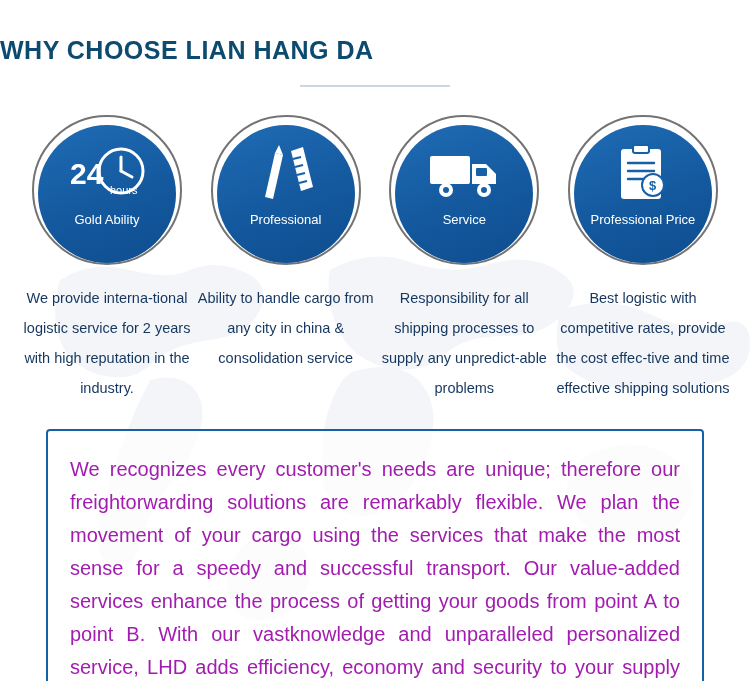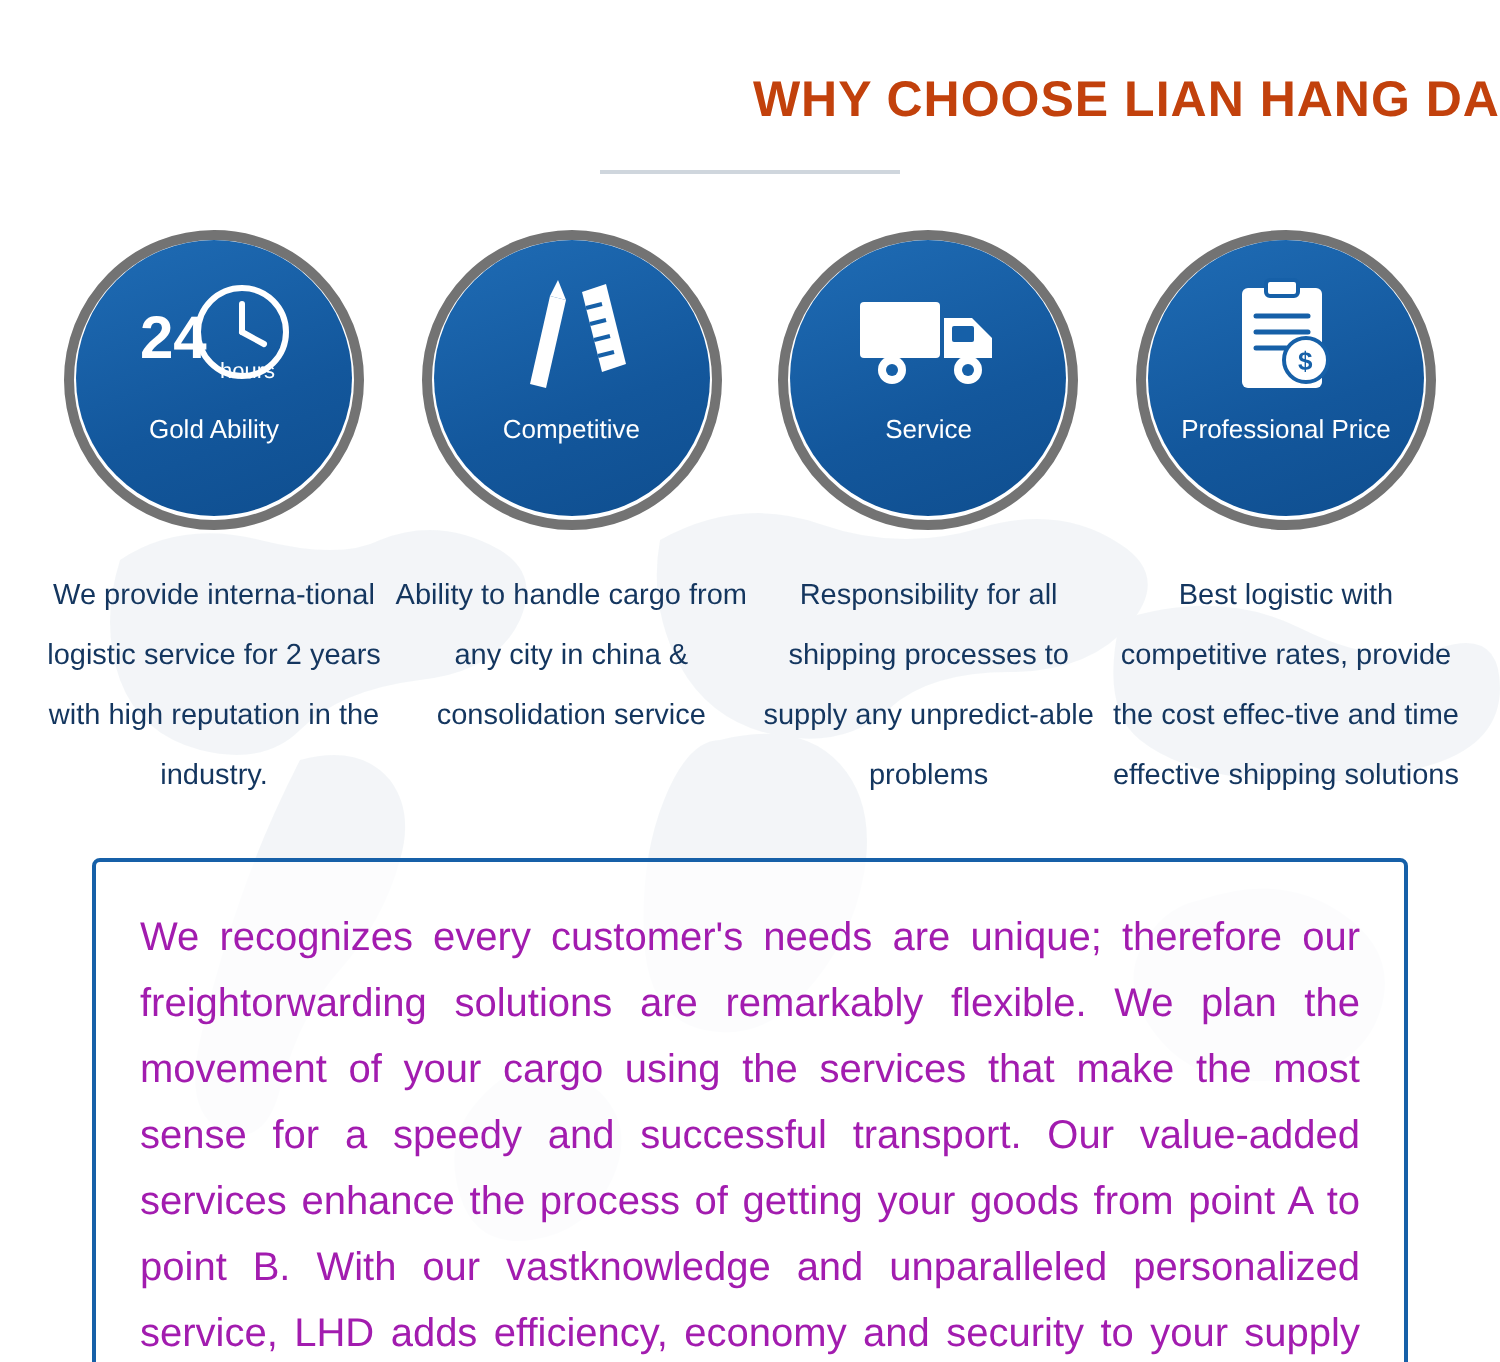--- a/index.html
+++ b/index.html
@@ -28,25 +28,25 @@
   }
 
   .page {
     position: relative;
     z-index: 1;
     width: 750px;
     padding: 0;
   }
 
   .title {
-    text-align: right;
+    text-align: left;
     font-size: 25px;
     font-weight: bold;
     letter-spacing: 0.5px;
-    color: #c2410c;
+    color: #0c4a6e;
     margin: 36px 0 0 0;
     font-family: "Liberation Sans", sans-serif;
   }
 
   .title-rule {
     width: 150px;
     height: 2px;
     background: #cfd6dd;
     margin: 20px auto 0 auto;
   }
@@ -61,23 +61,23 @@
     width: 178px;
     display: flex;
     flex-direction: column;
     align-items: center;
   }
 
   .circle-wrap {
     width: 150px;
     height: 150px;
     border-radius: 50%;
-    border: 5px solid #737373;
-    display: flex;
-    align-items: flex-start;
+    border: 2px solid #737373;
+    display: flex;
+    align-items: flex-end;
     justify-content: center;
     position: relative;
   }
 
   .circle {
     width: 138px;
     height: 138px;
     border-radius: 50%;
     background: #1660a8;
     background: linear-gradient(160deg, #1f6cb5 0%, #13579c 60%, #0f4e8f 100%);
@@ -184,21 +184,21 @@
                 <path d="M40 8 L52 4 L62 44 L50 48 Z"></path>
               </g>
               <g stroke="#1660a8" stroke-width="2">
                 <line x1="42" y1="16" x2="50" y2="14"></line>
                 <line x1="44" y1="24" x2="52" y2="22"></line>
                 <line x1="46" y1="32" x2="54" y2="30"></line>
                 <line x1="48" y1="40" x2="56" y2="38"></line>
               </g>
             </svg>
           </div>
-          <div class="cap">Competitive</div>
+          <div class="cap">Professional</div>
         </div>
       </div>
       <div class="feature-text">Ability to handle cargo from any city in china &amp; consolidation service</div>
     </div>
 
     <div class="feature">
       <div class="circle-wrap">
         <div class="circle">
           <div class="glyph">
             <svg width="76" height="52" viewBox="0 0 76 52" xmlns="http://www.w3.org/2000/svg">

